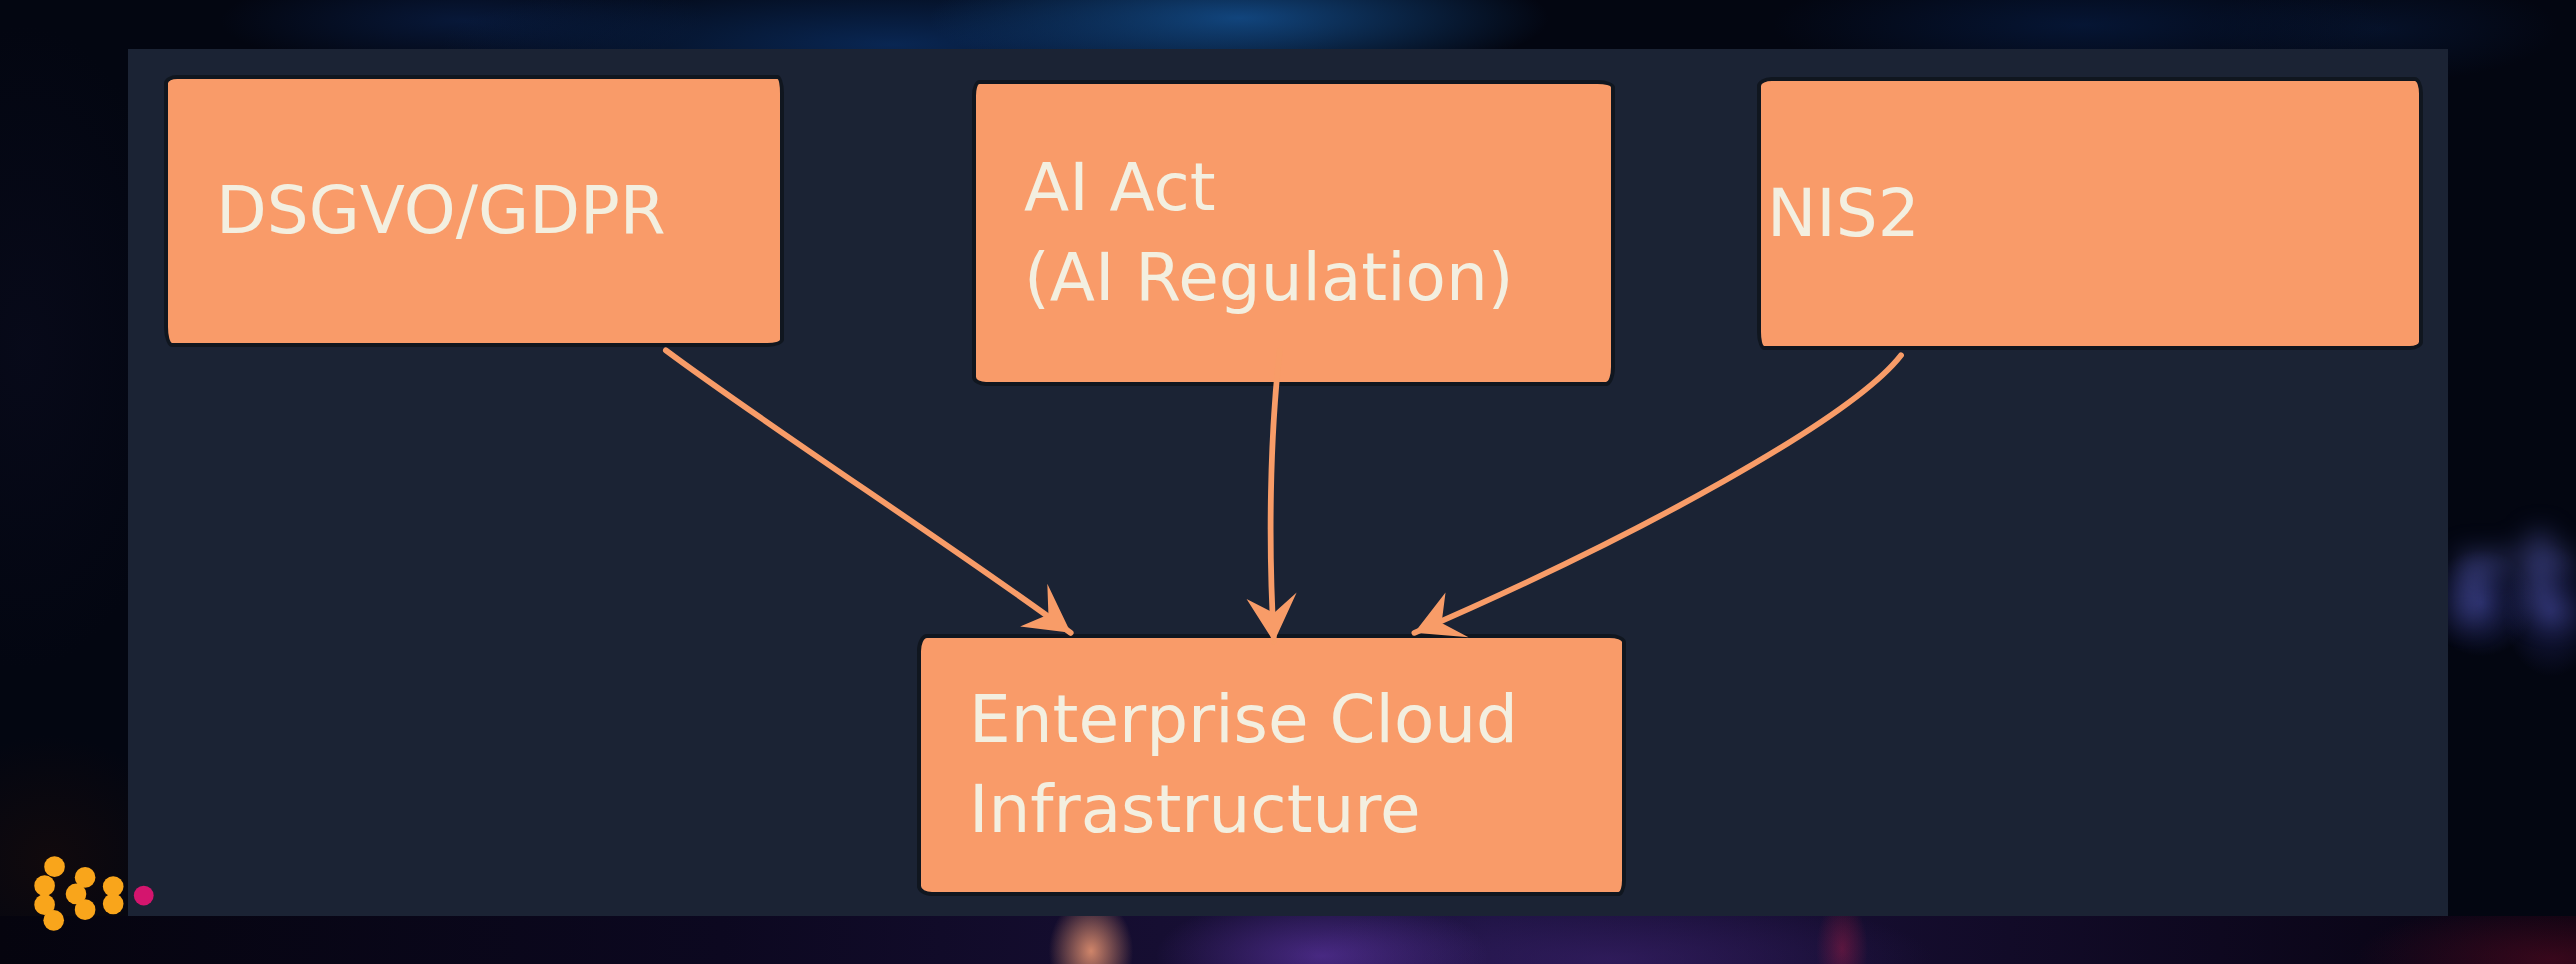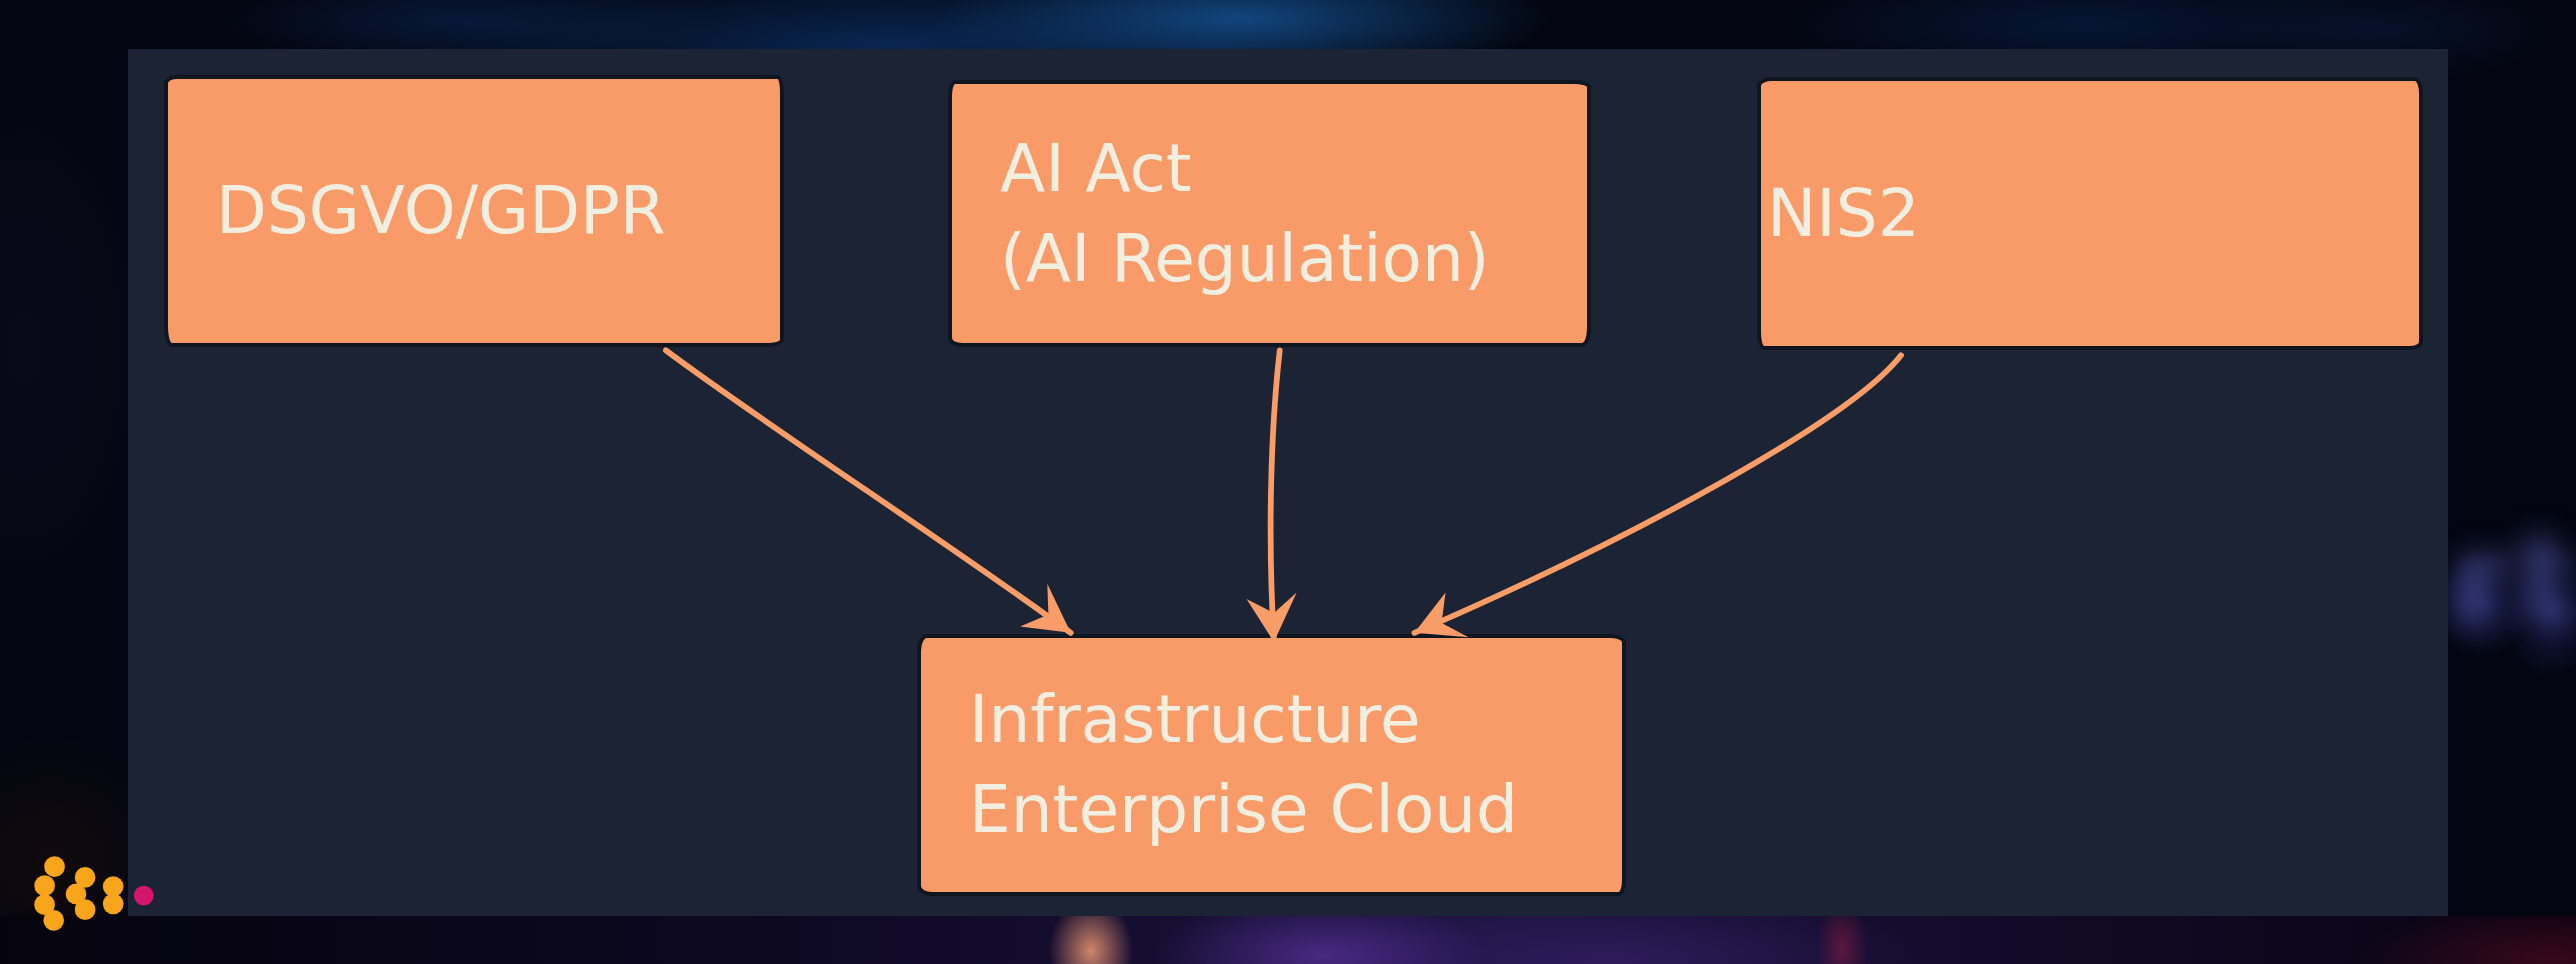--- a/index.html
+++ b/index.html
@@ -54,21 +54,21 @@
     border:4.1px solid #10161f;
     box-sizing:border-box;
     display:flex;flex-direction:column;justify-content:center;
     padding-left:48px;padding-right:16.5px;
     color:#f3efe0;
     font-size:66px;line-height:1.36;
     white-space:nowrap;
   }
   .node .ln{display:block;}
   .node-1{left:164px; top:75px;  width:620px;height:272px; border-radius:13.2px 6.6px 16.5px 8.3px / 8.3px 18px 7.4px 20px;}
-  .node-2{left:948px;top:80px;  width:643px;height:267px; border-radius:7.4px 17.3px 9px 14px / 15.7px 7.4px 19px 9px;}
+  .node-2{left:972px;top:80px;  width:643px;height:306px; border-radius:7.4px 17.3px 9px 14px / 15.7px 7.4px 19px 9px;}
   .node-3{left:1757px;top:77px;  width:666px;height:273px; border-radius:15px 8.3px 13.2px 7.4px / 9px 16.5px 8.3px 18px;padding-left:6px;}
   .node-4{left:917px;top:634px; width:709px;height:262px; border-radius:10px 16.5px 7.4px 15px / 17.3px 8.3px 15.7px 10px;}
   
   .overlay{position:absolute;inset:0;width:2576px;height:965px;}
 </style>
 </head>
 <body>
 
 <div class="stage">
 
@@ -86,22 +86,22 @@
   <div class="node node-2">
     <span class="ln">AI Act</span>
     <span class="ln">(AI Regulation)</span>
   </div>
 
   <div class="node node-3">
     <span class="ln">NIS2</span>
   </div>
 
   <div class="node node-4">
+    <span class="ln">Enterprise Cloud</span>
     <span class="ln">Infrastructure</span>
-    <span class="ln">Enterprise Cloud</span>
   </div>
 
   <svg class="overlay" viewBox="0 0 3118 1168" xmlns="http://www.w3.org/2000/svg">
     <defs>
       <marker id="ah" viewBox="-64 -36 72 72" refX="0" refY="0" markerWidth="72" markerHeight="72" markerUnits="userSpaceOnUse" orient="auto">
         <path d="M0,0 L-58,-31 L-35,-2 L-54,30 Z" fill="#f89c68"></path>
       </marker>
     </defs>
 
     <path d="M 806 424 C 932 518, 1152 660, 1296 766" fill="none" stroke="#f89c68" stroke-width="7" stroke-linecap="round" marker-end="url(#ah)"></path>

